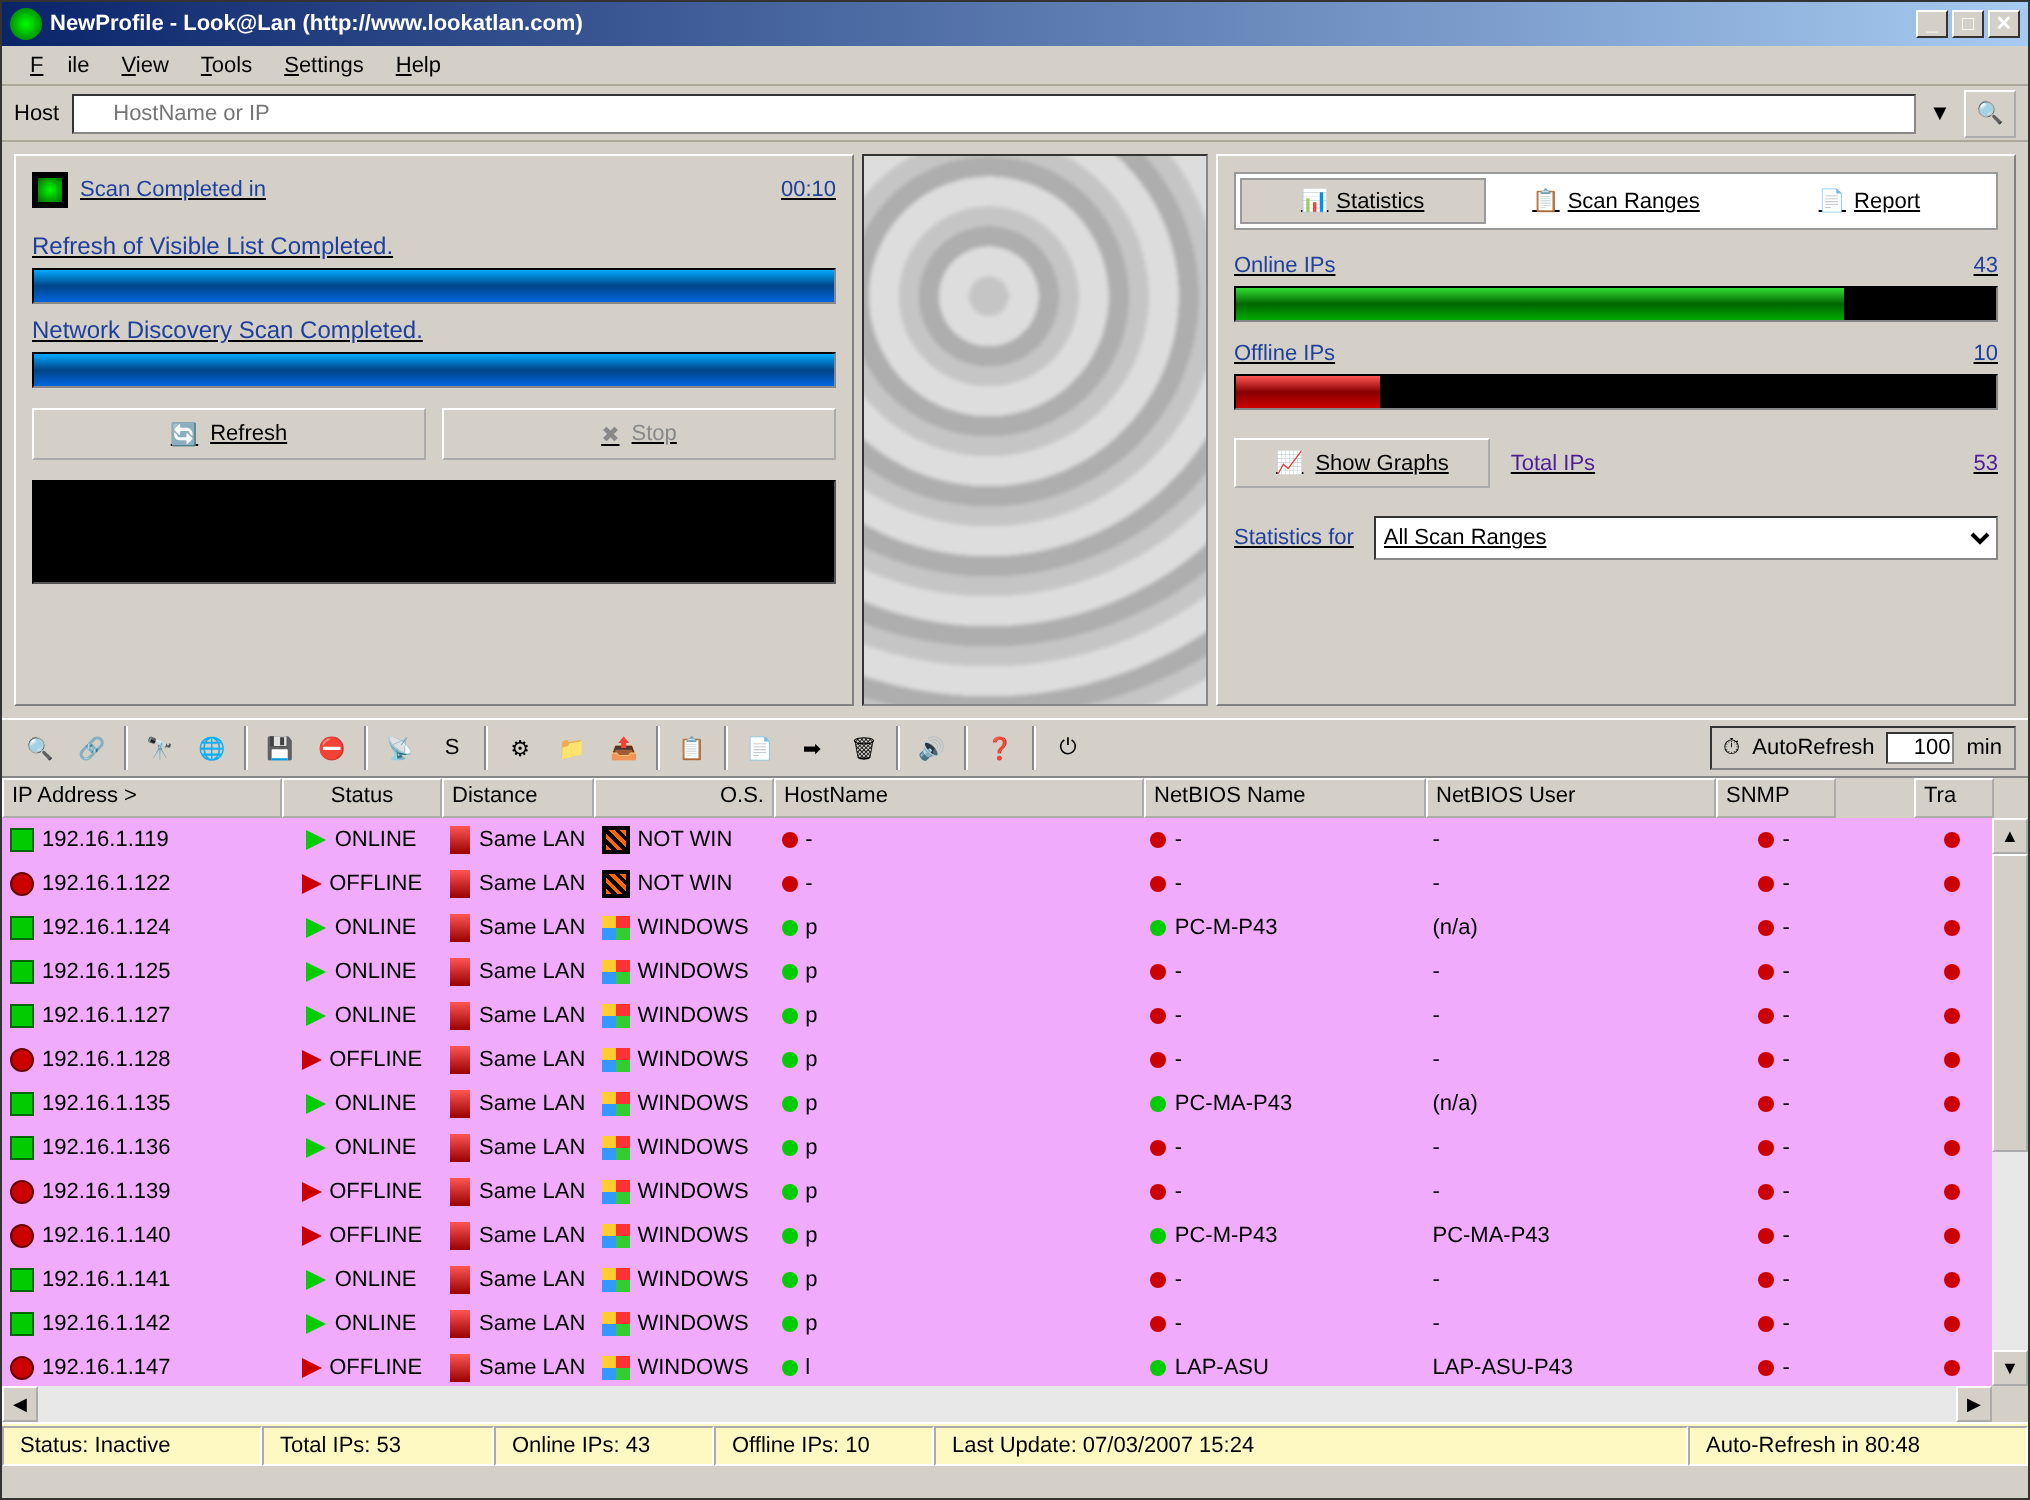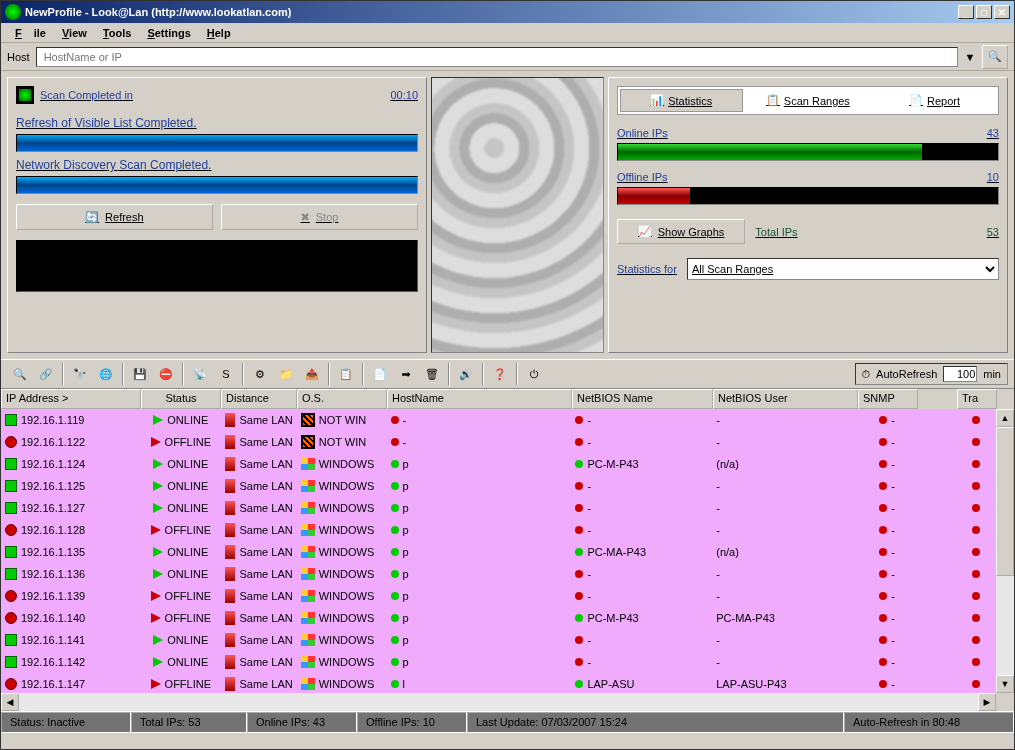--- a/index.html
+++ b/index.html
@@ -3,25 +3,25 @@
 <meta charset="utf-8">
 <style>
   * { box-sizing: border-box; margin: 0; padding: 0; font-family: Tahoma, sans-serif; font-size: 11px; }
   body { width: 1015px; height: 750px; background: #d4d0c8; overflow: hidden; border: 1px solid #333; }
   .titlebar { height: 22px; background: linear-gradient(to right, #0a246a, #a6caf0); color: #fff; display: flex; align-items: center; padding: 0 4px; }
   .titlebar .appicon { width: 16px; height: 16px; background: radial-gradient(circle, #0f0, #060); border-radius: 50%; margin-right: 4px; }
   .titlebar .title { font-weight: bold; flex: 1; }
   .titlebar .wincontrols { display: flex; gap: 2px; }
   .wincontrols .btn { width: 16px; height: 14px; background: #d4d0c8; border: 1px solid #fff; border-right-color:#333; border-bottom-color:#333; display:flex; align-items:center; justify-content:center; font-size:10px; font-weight:bold; }
   .menubar { height: 20px; background: #d4d0c8; display: flex; align-items: center; padding: 0 8px; gap: 4px; border-bottom: 1px solid #aca899; }
-  .menubar span { padding: 2px 6px; cursor: default; font-weight: bold; }
+  .menubar span { padding: 2px 6px; cursor: default; }
   .menubar span u { text-decoration: underline; }
   .hostbar { height: 28px; background: #d4d0c8; display: flex; align-items: center; padding: 2px 6px; gap: 6px; border-bottom: 1px solid #aca899;}
   .hostbar .label { color: #000; }
-  .hostbar input { flex: 1; height: 20px; border: 1px inset #888; padding: 0 7px; background: #fff; }
+  .hostbar input { flex: 1; height: 20px; border: 1px inset #888; padding: 0 20px; background: #fff; }
   .hostbar .searchbtn { width: 26px; height: 24px; border: 1px outset #fff; display:flex; align-items:center; justify-content:center; }
   .mainrow { display: flex; height: 288px; padding: 6px; gap: 4px; }
   .panel { background: #d4d0c8; border: 1px solid #fff; border-right-color:#808080; border-bottom-color:#808080; padding: 8px; text-decoration: underline; }
   .leftpanel { width: 420px; display:flex; flex-direction:column; }
   .midgfx { flex: 1; background: #e0e0e0; border: 1px inset #888; position:relative; overflow:hidden; }
   .midgfx .swirl { position:absolute; inset:-30px; background: repeating-radial-gradient(circle at 40% 30%, #bbb 0 10px, #ddd 10px 25px, #999 25px 35px); filter: blur(1px); opacity:0.7; }
   .rightpanel { width: 400px; display:flex; flex-direction:column; }
   .scanhdr { display:flex; justify-content:space-between; color:#1e3f9b; font-size:13px; align-items:center; margin-bottom:6px; }
   .scanhdr .sicon { width:18px; height:18px; background:#000; margin-right:6px; position:relative; display:inline-block; }
   .scanhdr .sicon::after{content:"";position:absolute;inset:3px;background:radial-gradient(#0f0,#060);}
@@ -35,21 +35,21 @@
   .tabrow { display:flex; gap:4px; margin-bottom:8px; background:#fff; border:1px solid #999; padding:2px; }
   .tab { flex:1; padding:4px; text-align:center; border:1px solid transparent; display:flex; align-items:center; justify-content:center; gap:4px; }
   .tab.active { border:1px solid #999; background:#d4d0c8; }
   .statrow { display:flex; justify-content:space-between; color:#1e3f9b; font-size:14px; margin-top:4px;}
   .bar { height:18px; border:1px inset #333; background:#000; margin-top:4px; overflow:hidden; }
   .bar .fill { height:100%; }
   .fill.green { background:linear-gradient(to bottom,#3d3,#060,#0a0); }
   .fill.red { background:linear-gradient(to bottom,#f55,#800,#c00); }
   .graphrow { display:flex; align-items:center; gap:10px; margin-top:14px; }
   .graphrow .graphbtn { padding:5px 20px; border:1px outset #fff; background:#d4d0c8; display:flex; align-items:center; gap:6px; }
-  .graphrow .total { flex:1; display:flex; justify-content:space-between; color:#14532d; font-size:14px; }
+  .graphrow .total { flex:1; display:flex; justify-content:space-between; color:#4c1d95; font-size:14px; }
   .statfor { display:flex; align-items:center; gap:10px; margin-top:14px; color:#1e3f9b; font-size:13px; }
   .statfor select { flex:1; height:22px; border:1px inset #888; background:#fff; }
   .toolbar2 { height:30px; display:flex; align-items:center; padding:0 6px; gap:0; background:#d4d0c8; border-top:1px solid #fff; border-bottom:1px solid #888; }
   .toolbar2 .tbtn { width:26px; height:24px; display:flex; align-items:center; justify-content:center; border:1px solid transparent; }
   .toolbar2 .sep { width:2px; height:22px; border-left:1px solid #888; border-right:1px solid #fff; margin:0 3px; }
   .toolbar2 .spacer { flex:1; }
   .toolbar2 .autorefresh { display:flex; align-items:center; gap:6px; padding:2px 6px; border:1px inset #888; background:#d4d0c8; }
   .autorefresh input { width:34px; border:1px inset #888; text-align:right; padding:1px; }
   .table-wrap { height:322px; background:#f5f5f0; overflow:hidden; position:relative; }
   .thead { display:flex; height:20px; background:#d4d0c8; }
@@ -62,29 +62,29 @@
   .sq.red{ background:#c00; border:1px solid #600; border-radius:50%; }
   .dot{ width:8px;height:8px;border-radius:50%;display:inline-block; }
   .dot.green{background:#0c0;} .dot.red{background:#c00;}
   .arr{ width:0;height:0;border-top:5px solid transparent;border-bottom:5px solid transparent; display:inline-block;}
   .arr.green{border-left:10px solid #0c0;}
   .arr.red{border-left:10px solid #c00;}
   .tower{width:12px;height:14px;background:linear-gradient(#f55,#900);display:inline-block;position:relative;}
   .winlogo{width:14px;height:12px;display:inline-block;background:conic-gradient(#f33 0 25%,#3c3 0 50%,#39f 0 75%,#fc3 0);}
   .nwicon{width:14px;height:14px;background:#000;display:inline-block;position:relative;}
   .nwicon::after{content:"";position:absolute;inset:2px;background:repeating-linear-gradient(45deg,#f60 0 2px,#000 2px 4px);}
-  .c-ip{width:140px;} .c-st{width:80px; text-align:center; justify-content:center;} .c-di{width:76px;} .c-os{width:90px;} .c-hn{width:185px;} .c-nb{width:141px;} .c-nu{width:145px;} .c-sn{width:60px; justify-content:center;} .c-tr{width:40px; justify-content:center;margin-left:39px;}
+  .c-ip{width:140px;} .c-st{width:80px; text-align:center; justify-content:center;} .c-di{width:76px;} .c-os{width:90px;text-align:right;} .c-hn{width:185px;} .c-nb{width:141px;} .c-nu{width:145px;} .c-sn{width:60px; justify-content:center;} .c-tr{width:40px; justify-content:center;margin-left:39px;}
   .hscroll{ position:absolute; bottom:0; left:0; right:18px; height:18px; background:#d4d0c8; display:flex; }
   .hscroll .arrow, .vscroll .arrow{ width:18px;height:18px; background:#d4d0c8; border:1px outset #fff; display:flex;align-items:center;justify-content:center; font-size:9px;}
   .hscroll .track{flex:1;background:#e8e8e8;}
   .vscroll{position:absolute;top:20px;right:0;bottom:18px;width:18px;background:#d4d0c8;display:flex;flex-direction:column;}
   .vscroll .track{flex:1;background:#e8e8e8;position:relative;}
   .vscroll .thumb{position:absolute;left:0;right:0;top:0;height:60%;background:#d4d0c8;border:1px outset #fff;}
   .corner{position:absolute;bottom:0;right:0;width:18px;height:18px;background:#d4d0c8;}
-  .statusbar { height:22px; display:flex; background:#737373; border-top:1px solid #fff; }
+  .statusbar { height:22px; display:flex; background:#fef9c3; border-top:1px solid #fff;align-items:center; }
   .statusbar .cell { border:1px inset #fff; padding:3px 8px; }
 </style>
 </head>
 <body>
 
 <div class="titlebar">
   <span class="appicon"></span>
   <span class="title">NewProfile - Look@Lan (http://www.lookatlan.com)</span>
   <div class="wincontrols">
     <div class="btn">_</div>

